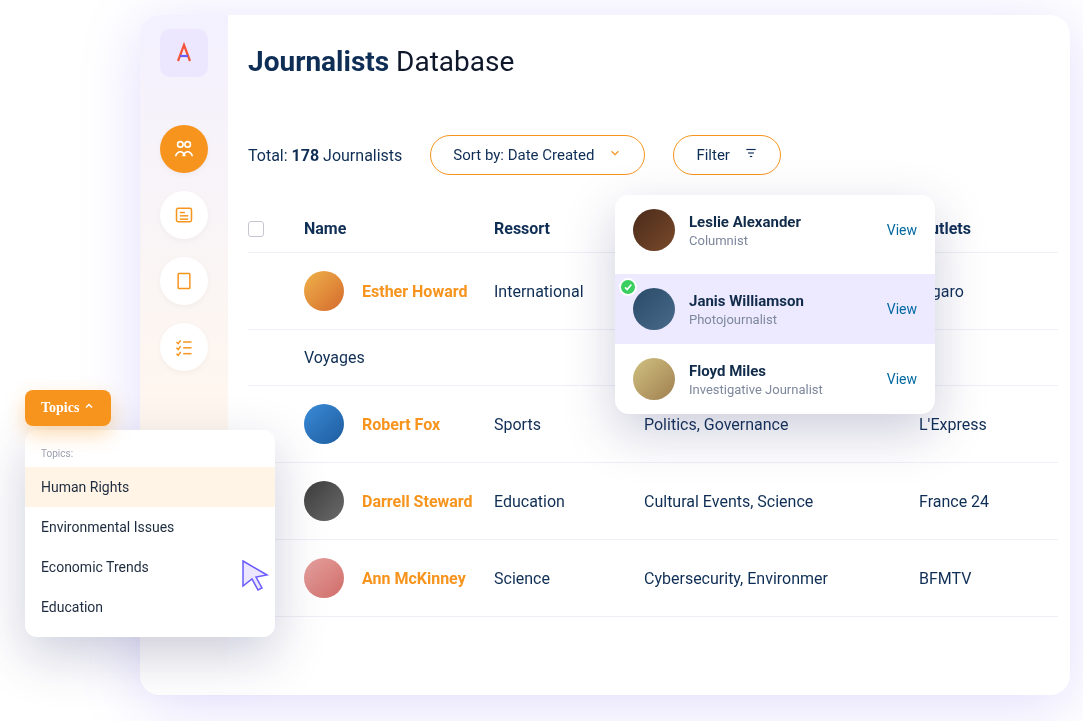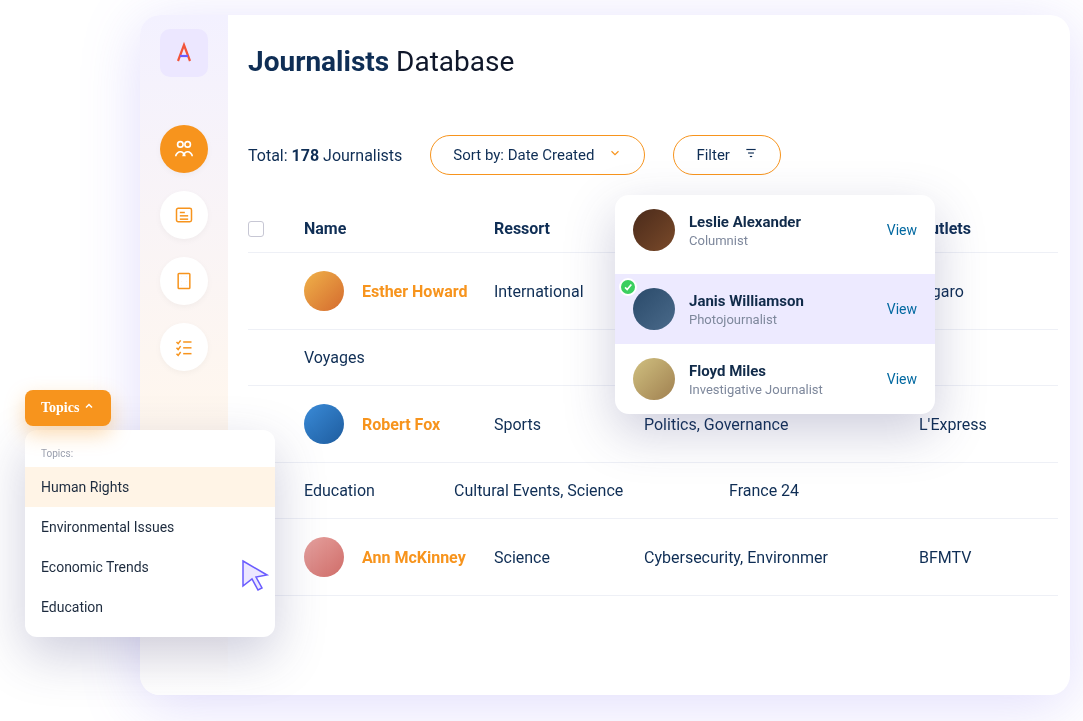--- a/index.html
+++ b/index.html
@@ -333,20 +333,24 @@
         <div class="avatar av3"></div>
         <span>Robert Fox</span>
       </div>
       <div class="col-ressort">Sports</div>
       <div class="col-topics">Politics, Governance</div>
       <div class="col-outlet">L'Express</div>
     </div>
 
     <div class="trow">
       <div class="col-check"></div>
+      <div class="col-name-body">
+        <div class="avatar av4"></div>
+        <span>Darrell Steward</span>
+      </div>
       <div class="col-ressort">Education</div>
       <div class="col-topics">Cultural Events, Science</div>
       <div class="col-outlet">France 24</div>
     </div>
 
     <div class="trow">
       <div class="col-check"></div>
       <div class="col-name-body">
         <div class="avatar av5"></div>
         <span>Ann McKinney</span>

